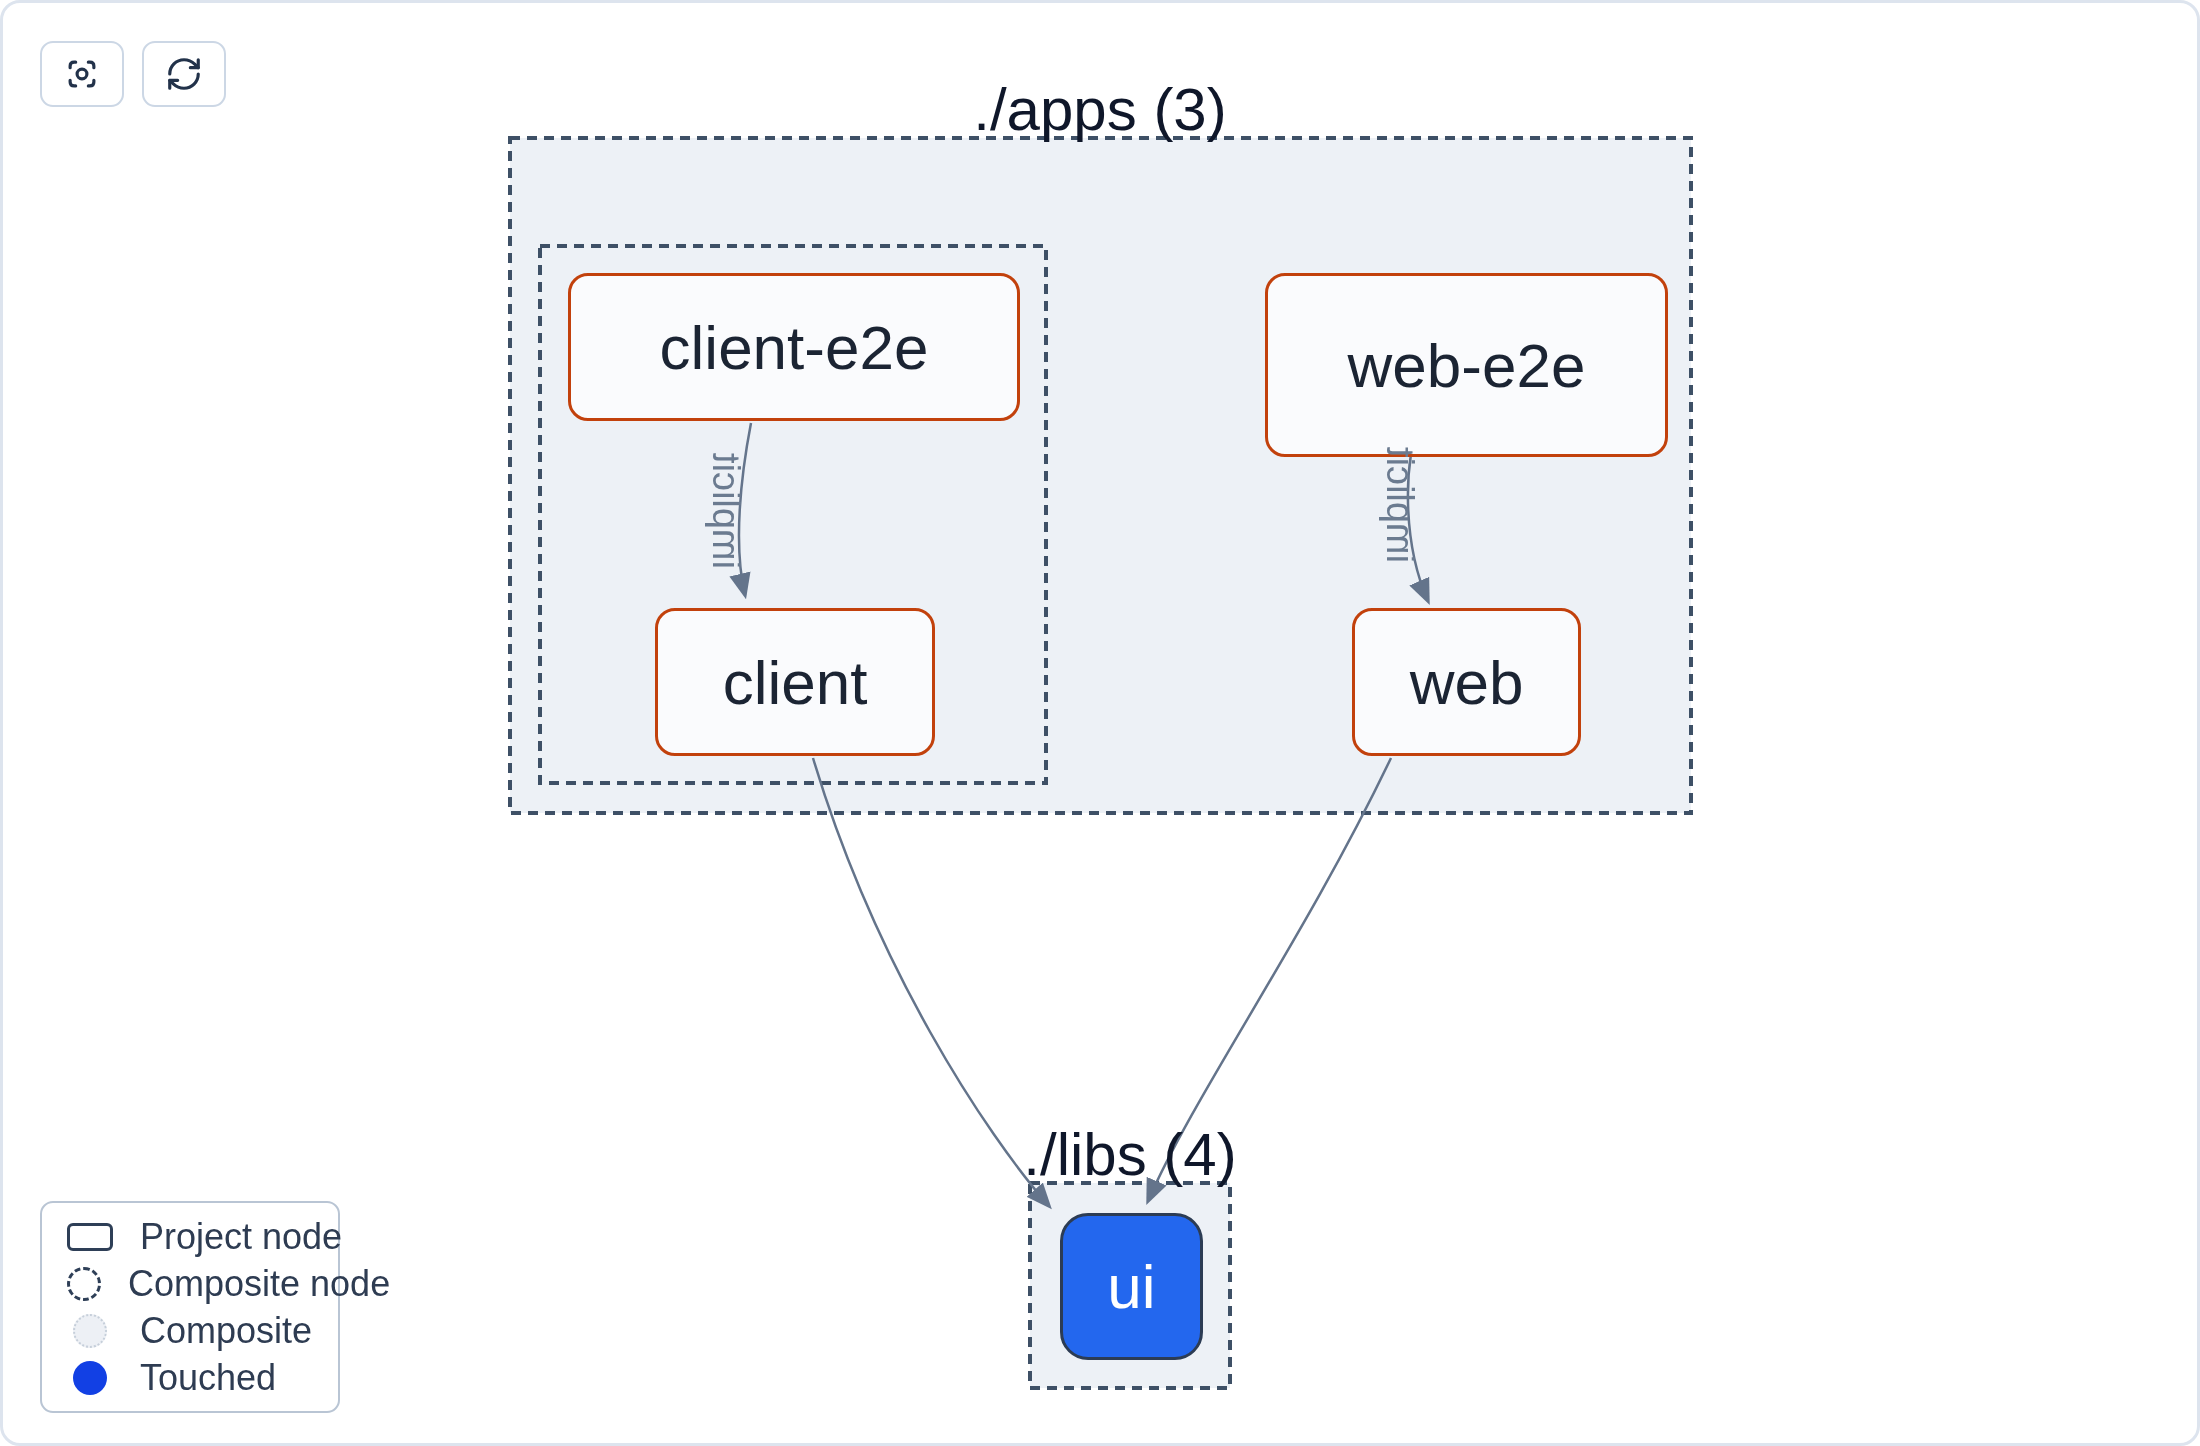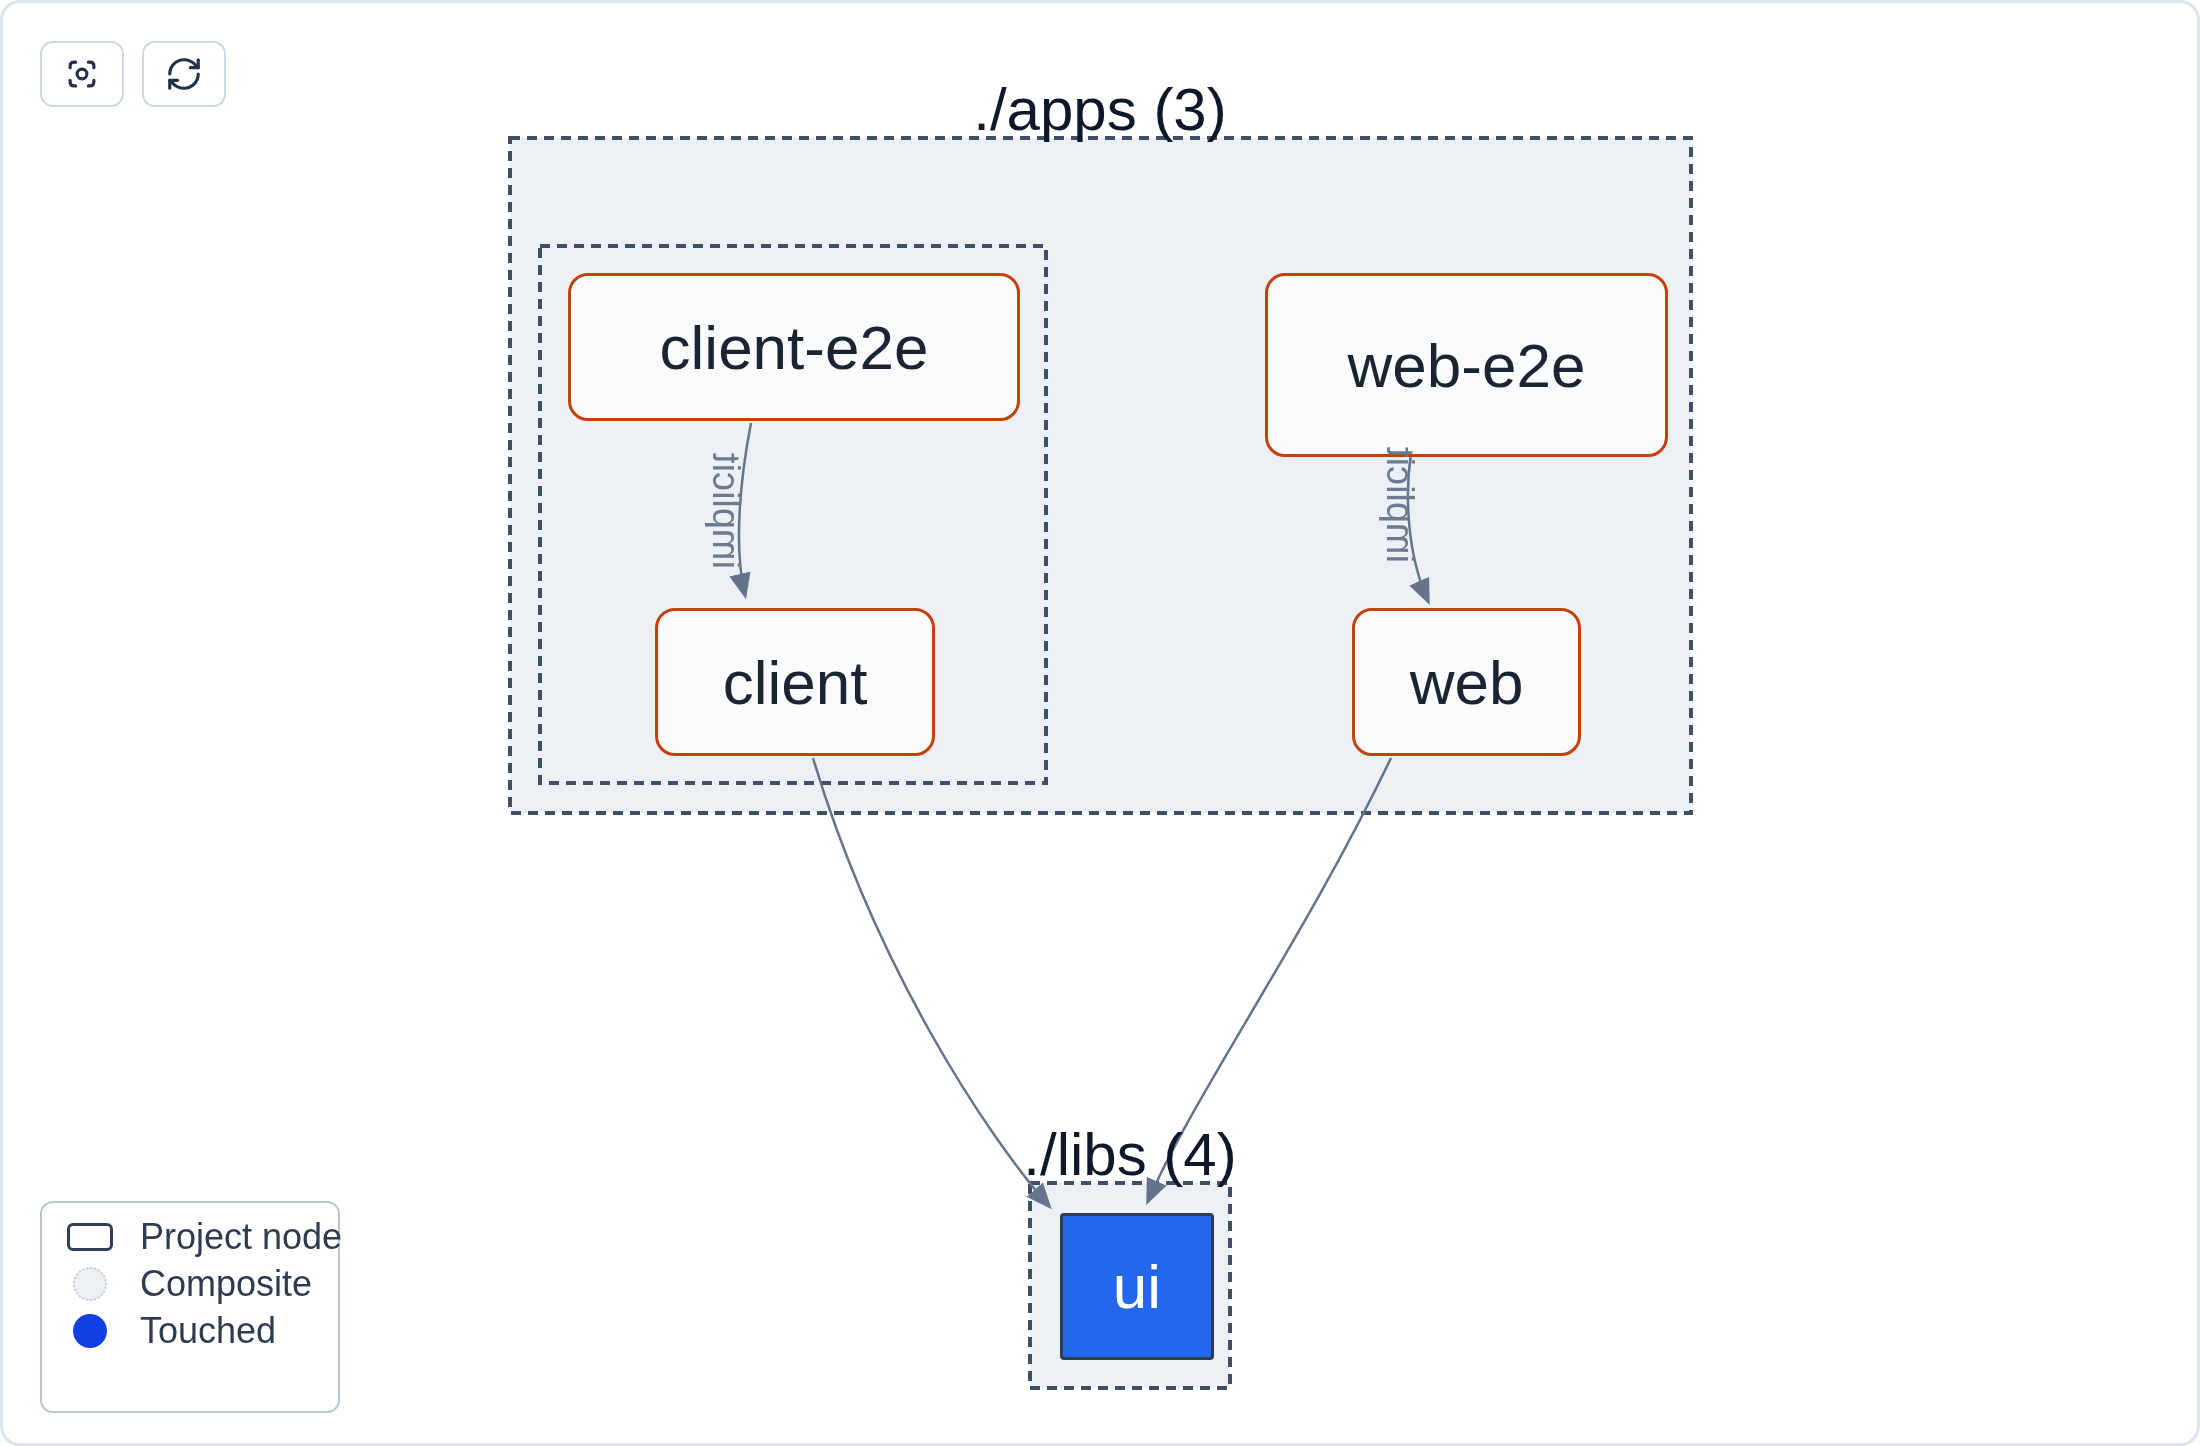--- a/index.html
+++ b/index.html
@@ -78,21 +78,21 @@
   </div>
   <div class="node" style="left:1262px;top:270px;width:403px;height:184px;">
     <span>web-e2e</span>
   </div>
   <div class="node" style="left:652px;top:605px;width:280px;height:148px;">
     <span>client</span>
   </div>
   <div class="node" style="left:1349px;top:605px;width:229px;height:148px;">
     <span>web</span>
   </div>
-  <div class="node touched" style="left:1057px;top:1210px;width:154px;height:147px;border-radius:4px;">
+  <div class="node touched" style="left:1057px;top:1210px;width:143px;height:147px;border-radius:28px;">
     <span>ui</span>
   </div>
 
   <div class="toolbar">
     <button class="tool-btn">
       <span style="display:flex;">
         <svg viewBox="0 0 24 24">
           <circle cx="12" cy="12" r="3.1"></circle>
           <path d="M4.5 8 V7 Q4.5 4.5 7 4.5 H8"></path>
           <path d="M16 4.5 H17 Q19.5 4.5 19.5 7 V8"></path>
@@ -115,20 +115,26 @@
 
   <div class="legend">
     <div class="legend-row">
       <span class="legend-swatch-wrap">
           <span class="sw-rect"></span>
         </span>
       <span class="legend-label">Project node</span>
     </div>
     <div class="legend-row">
       <span class="legend-swatch-wrap">
+          <span class="sw-circle sw-composite"></span>
+        </span>
+      <span class="legend-label">Composite node</span>
+    </div>
+    <div class="legend-row">
+      <span class="legend-swatch-wrap">
           <span class="sw-circle sw-affected"></span>
         </span>
       <span class="legend-label">Composite</span>
     </div>
     <div class="legend-row">
       <span class="legend-swatch-wrap">
           <span class="sw-circle sw-touched"></span>
         </span>
       <span class="legend-label">Touched</span>
     </div>

